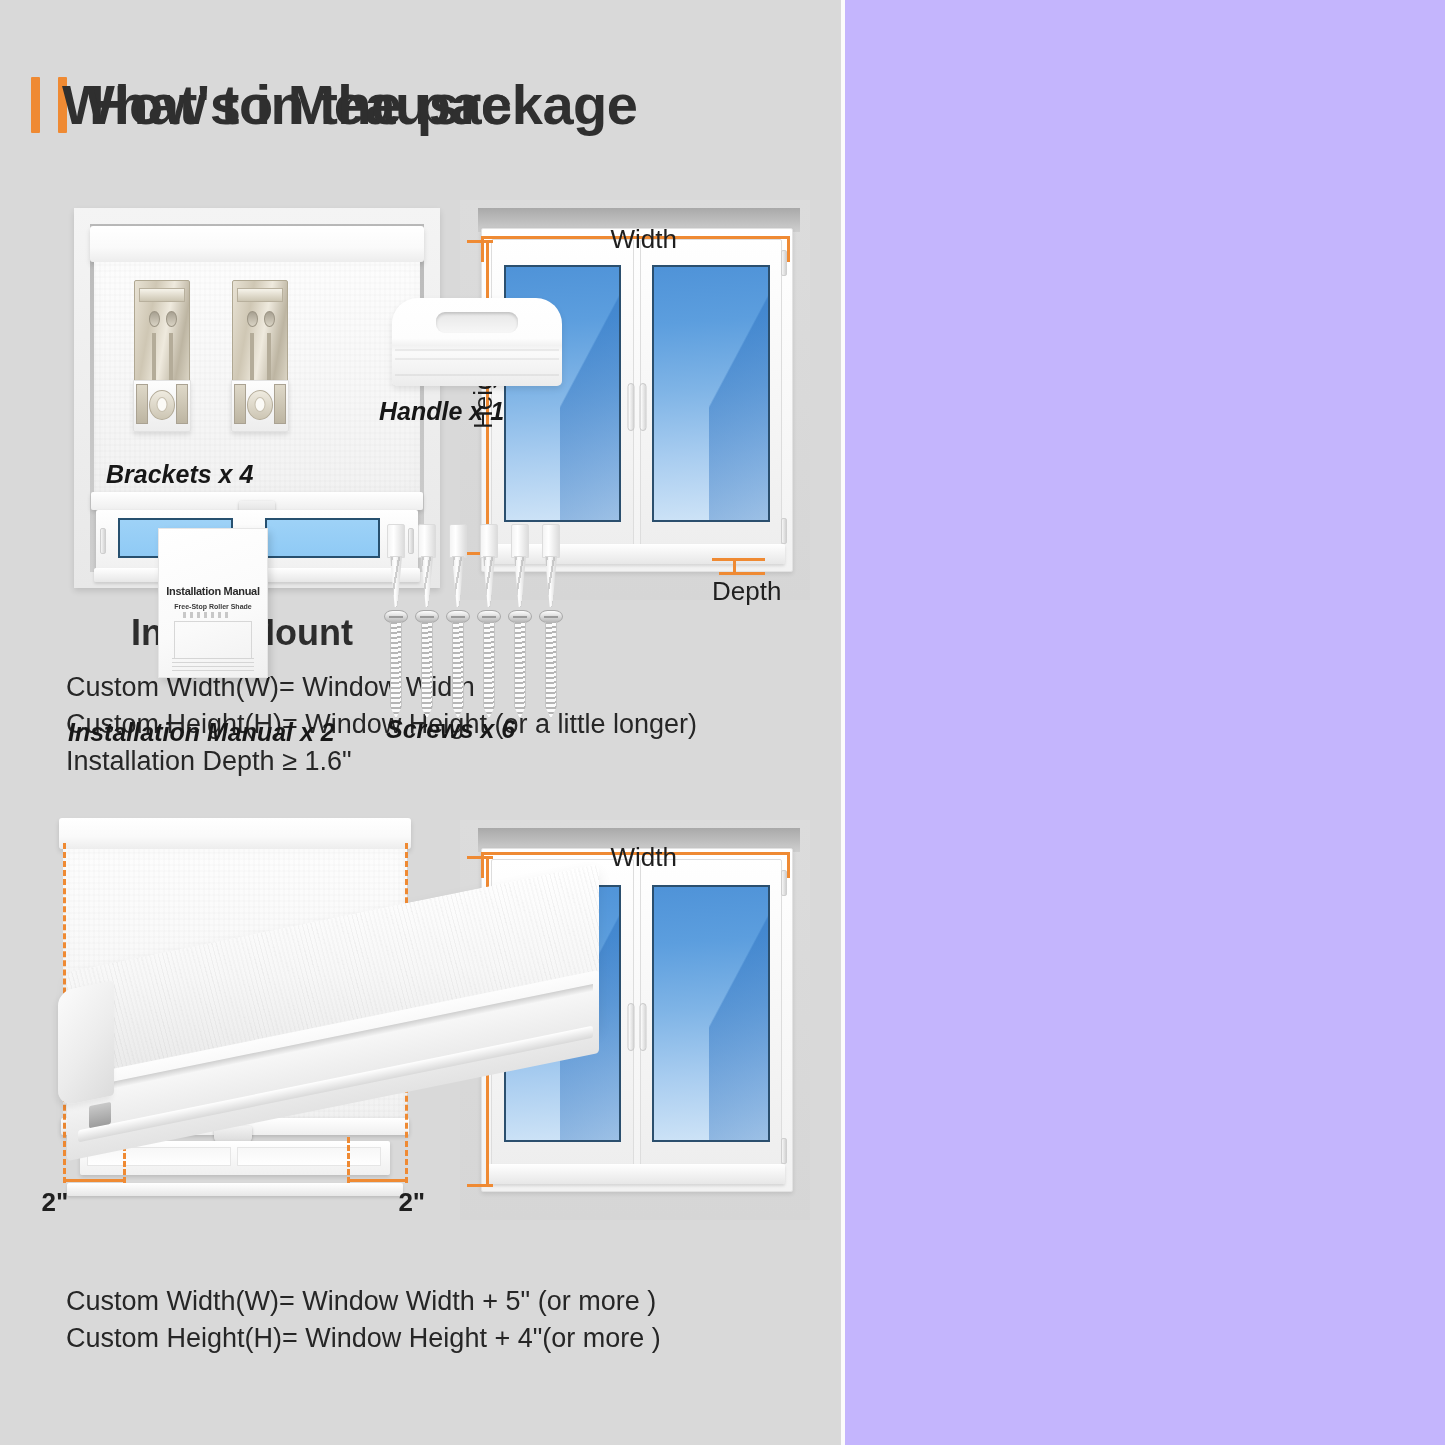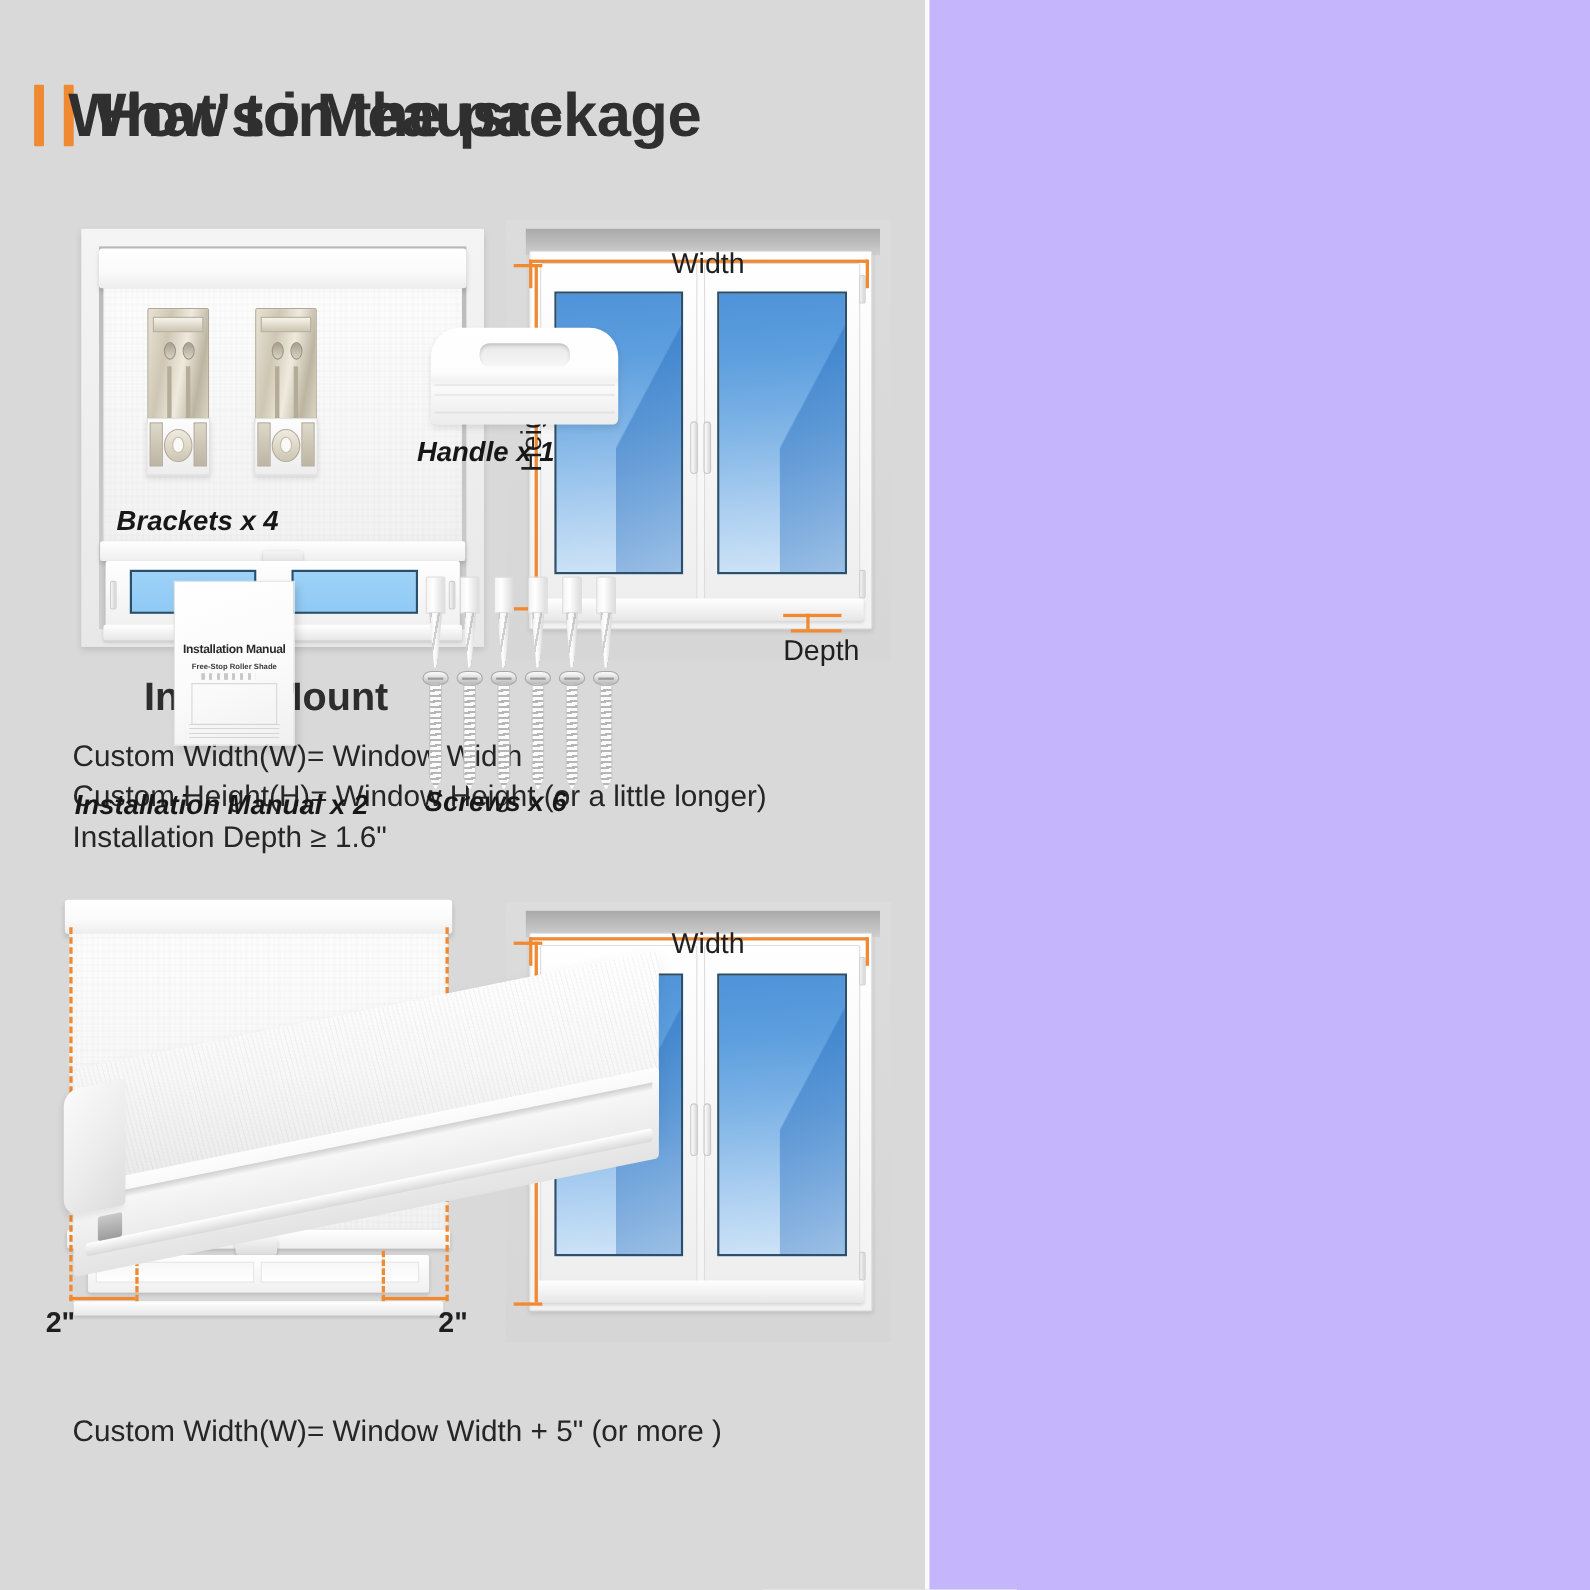--- a/index.html
+++ b/index.html
@@ -431,20 +431,21 @@
       <div class="m-label" style="left:43%; top:5.5%;">Width</div>
 
       <div class="m-line m-v" style="left:7.5%; top:9%; height:82%;"></div>
       <div class="m-line m-h" style="left:2%; top:9%; width:26px;"></div>
       <div class="m-line m-h" style="left:2%; top:91%; width:26px;"></div>
       <div class="m-label vert" style="left:-14px; top:46%;">Height</div>
     </div>
 
     <div class="spec-list" style="left:66px; top:1283px;">
       <div class="spec-line">Custom Width(W)= Window Width + 5" (or more )</div>
+      <div class="spec-line">Custom Height(H)= Window Height + 4"(or more )</div>
     </div>
   </div>
 
   <div id="divider"></div>
 
   <div id="right-panel">
 
     <div class="heading" id="heading-right" style="left:31px; top:72px;">
       <span class="accent-bar"></span>
       <span class="heading-text">What's in the package</span>

